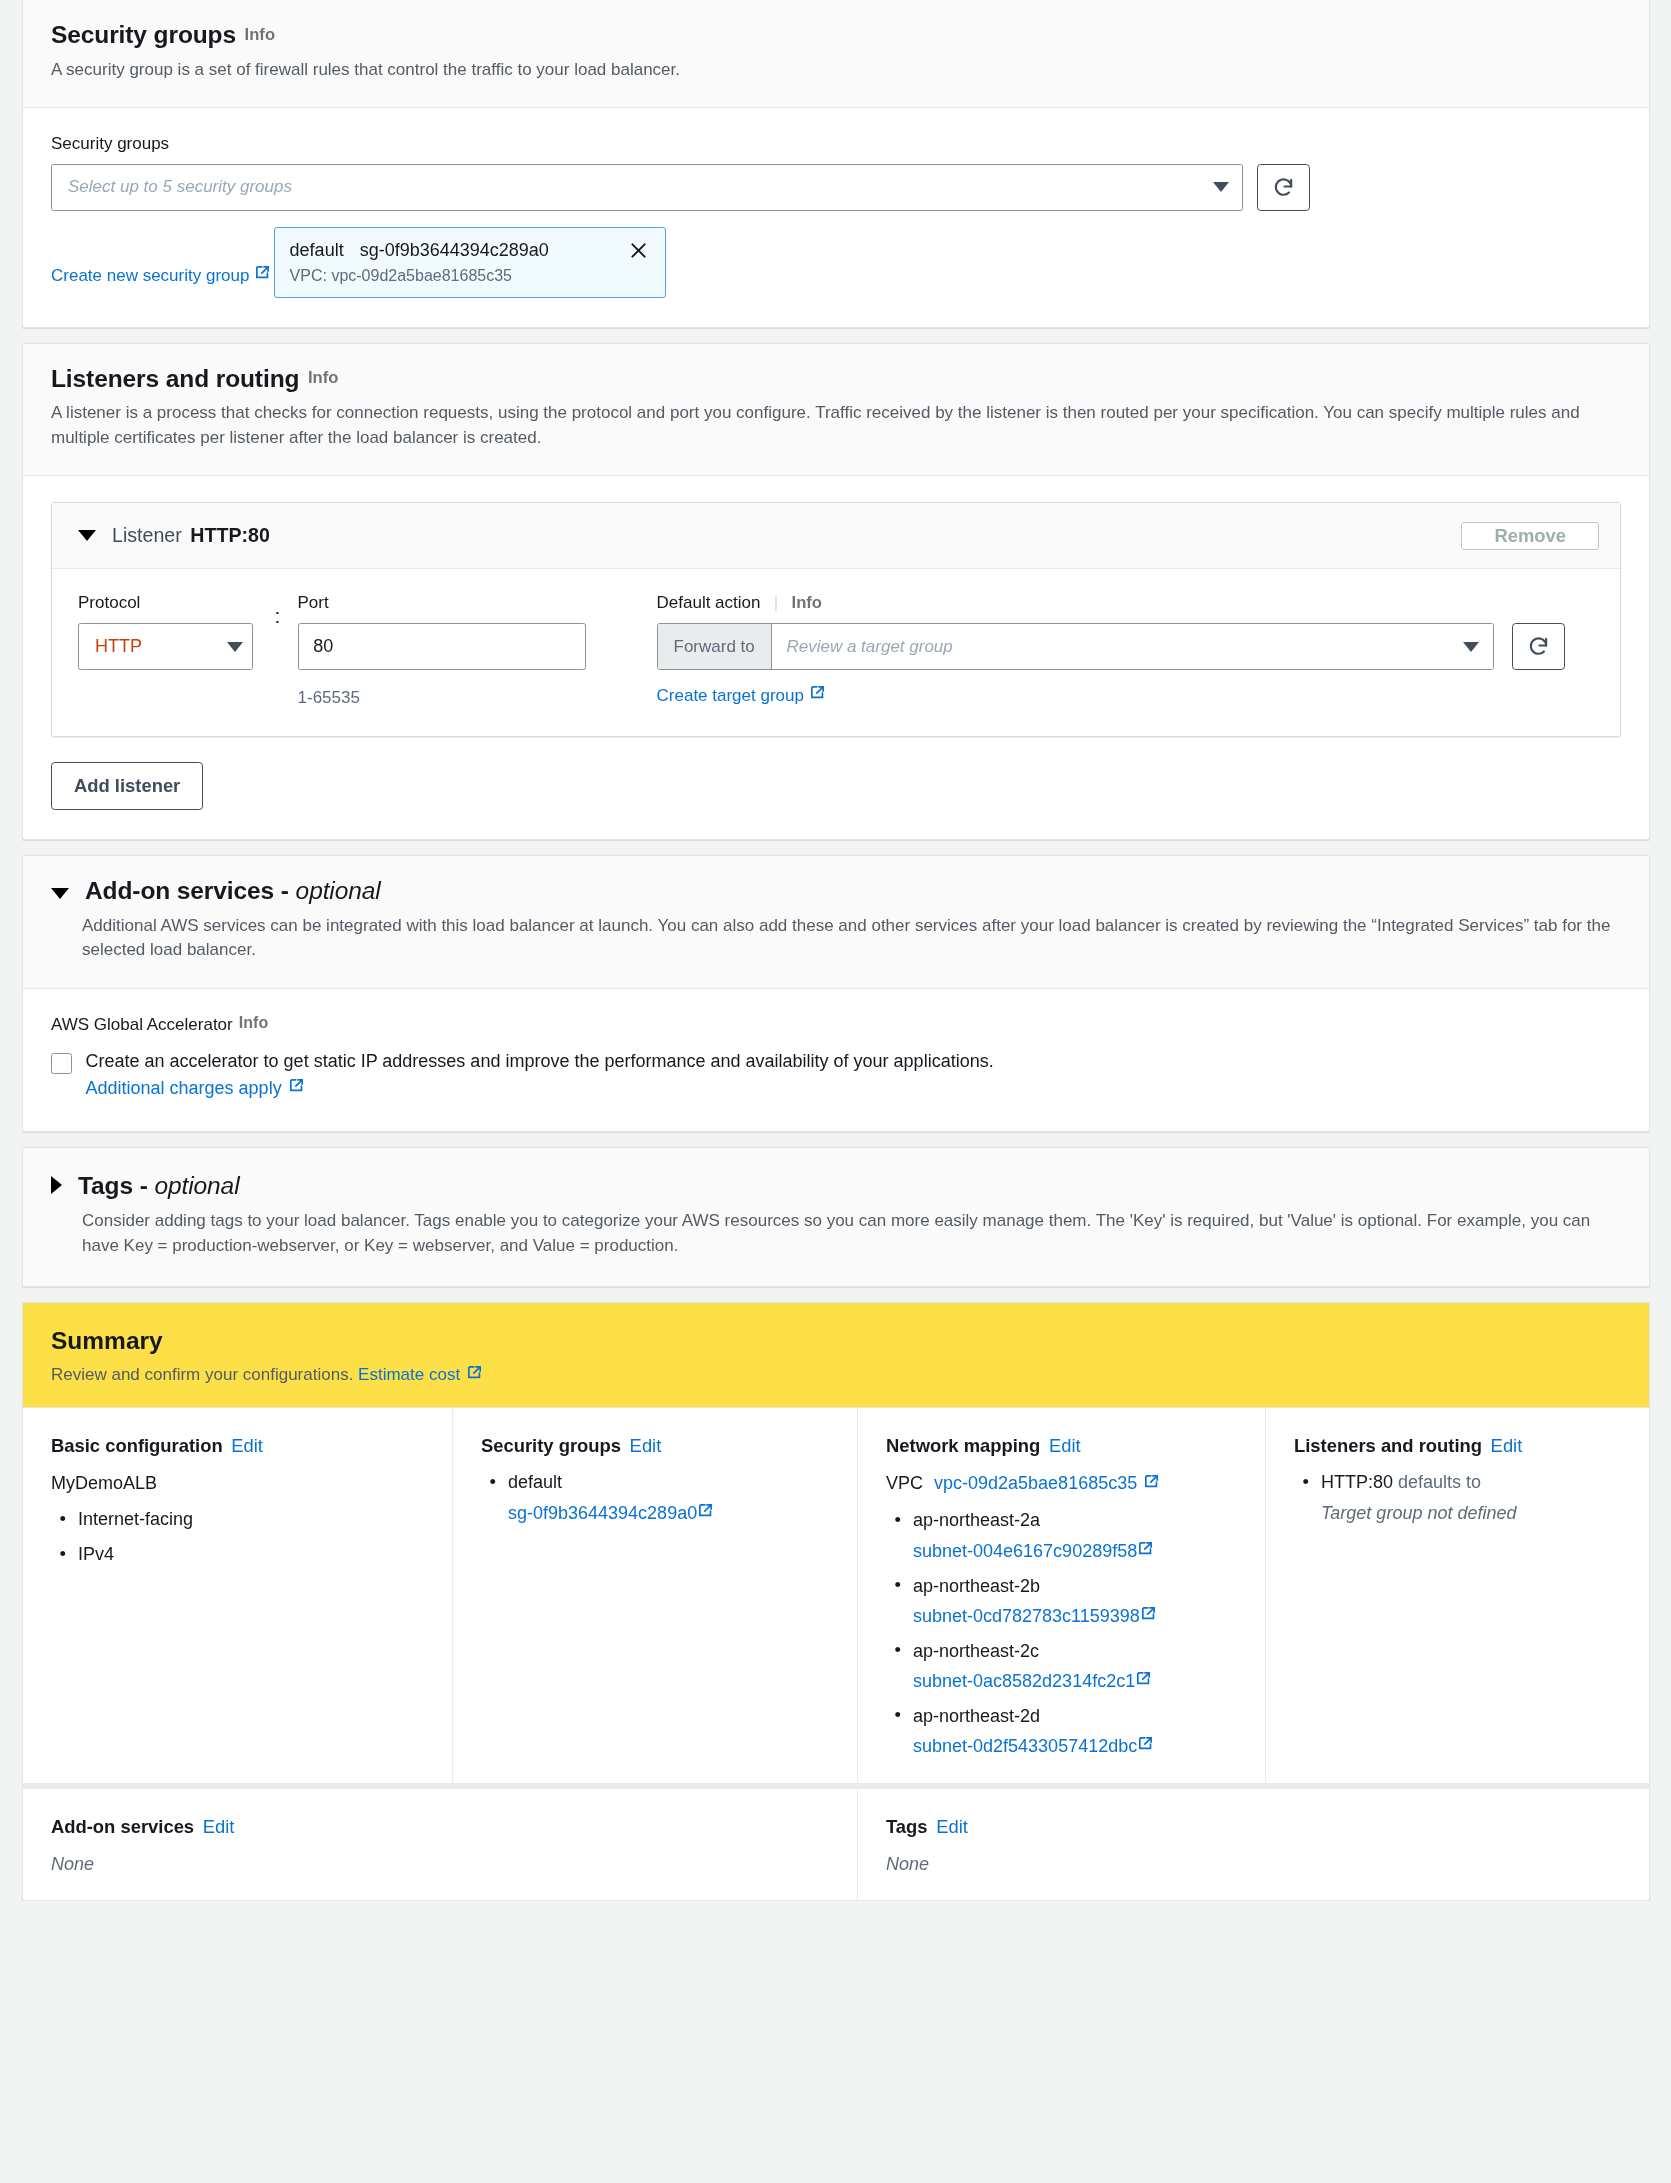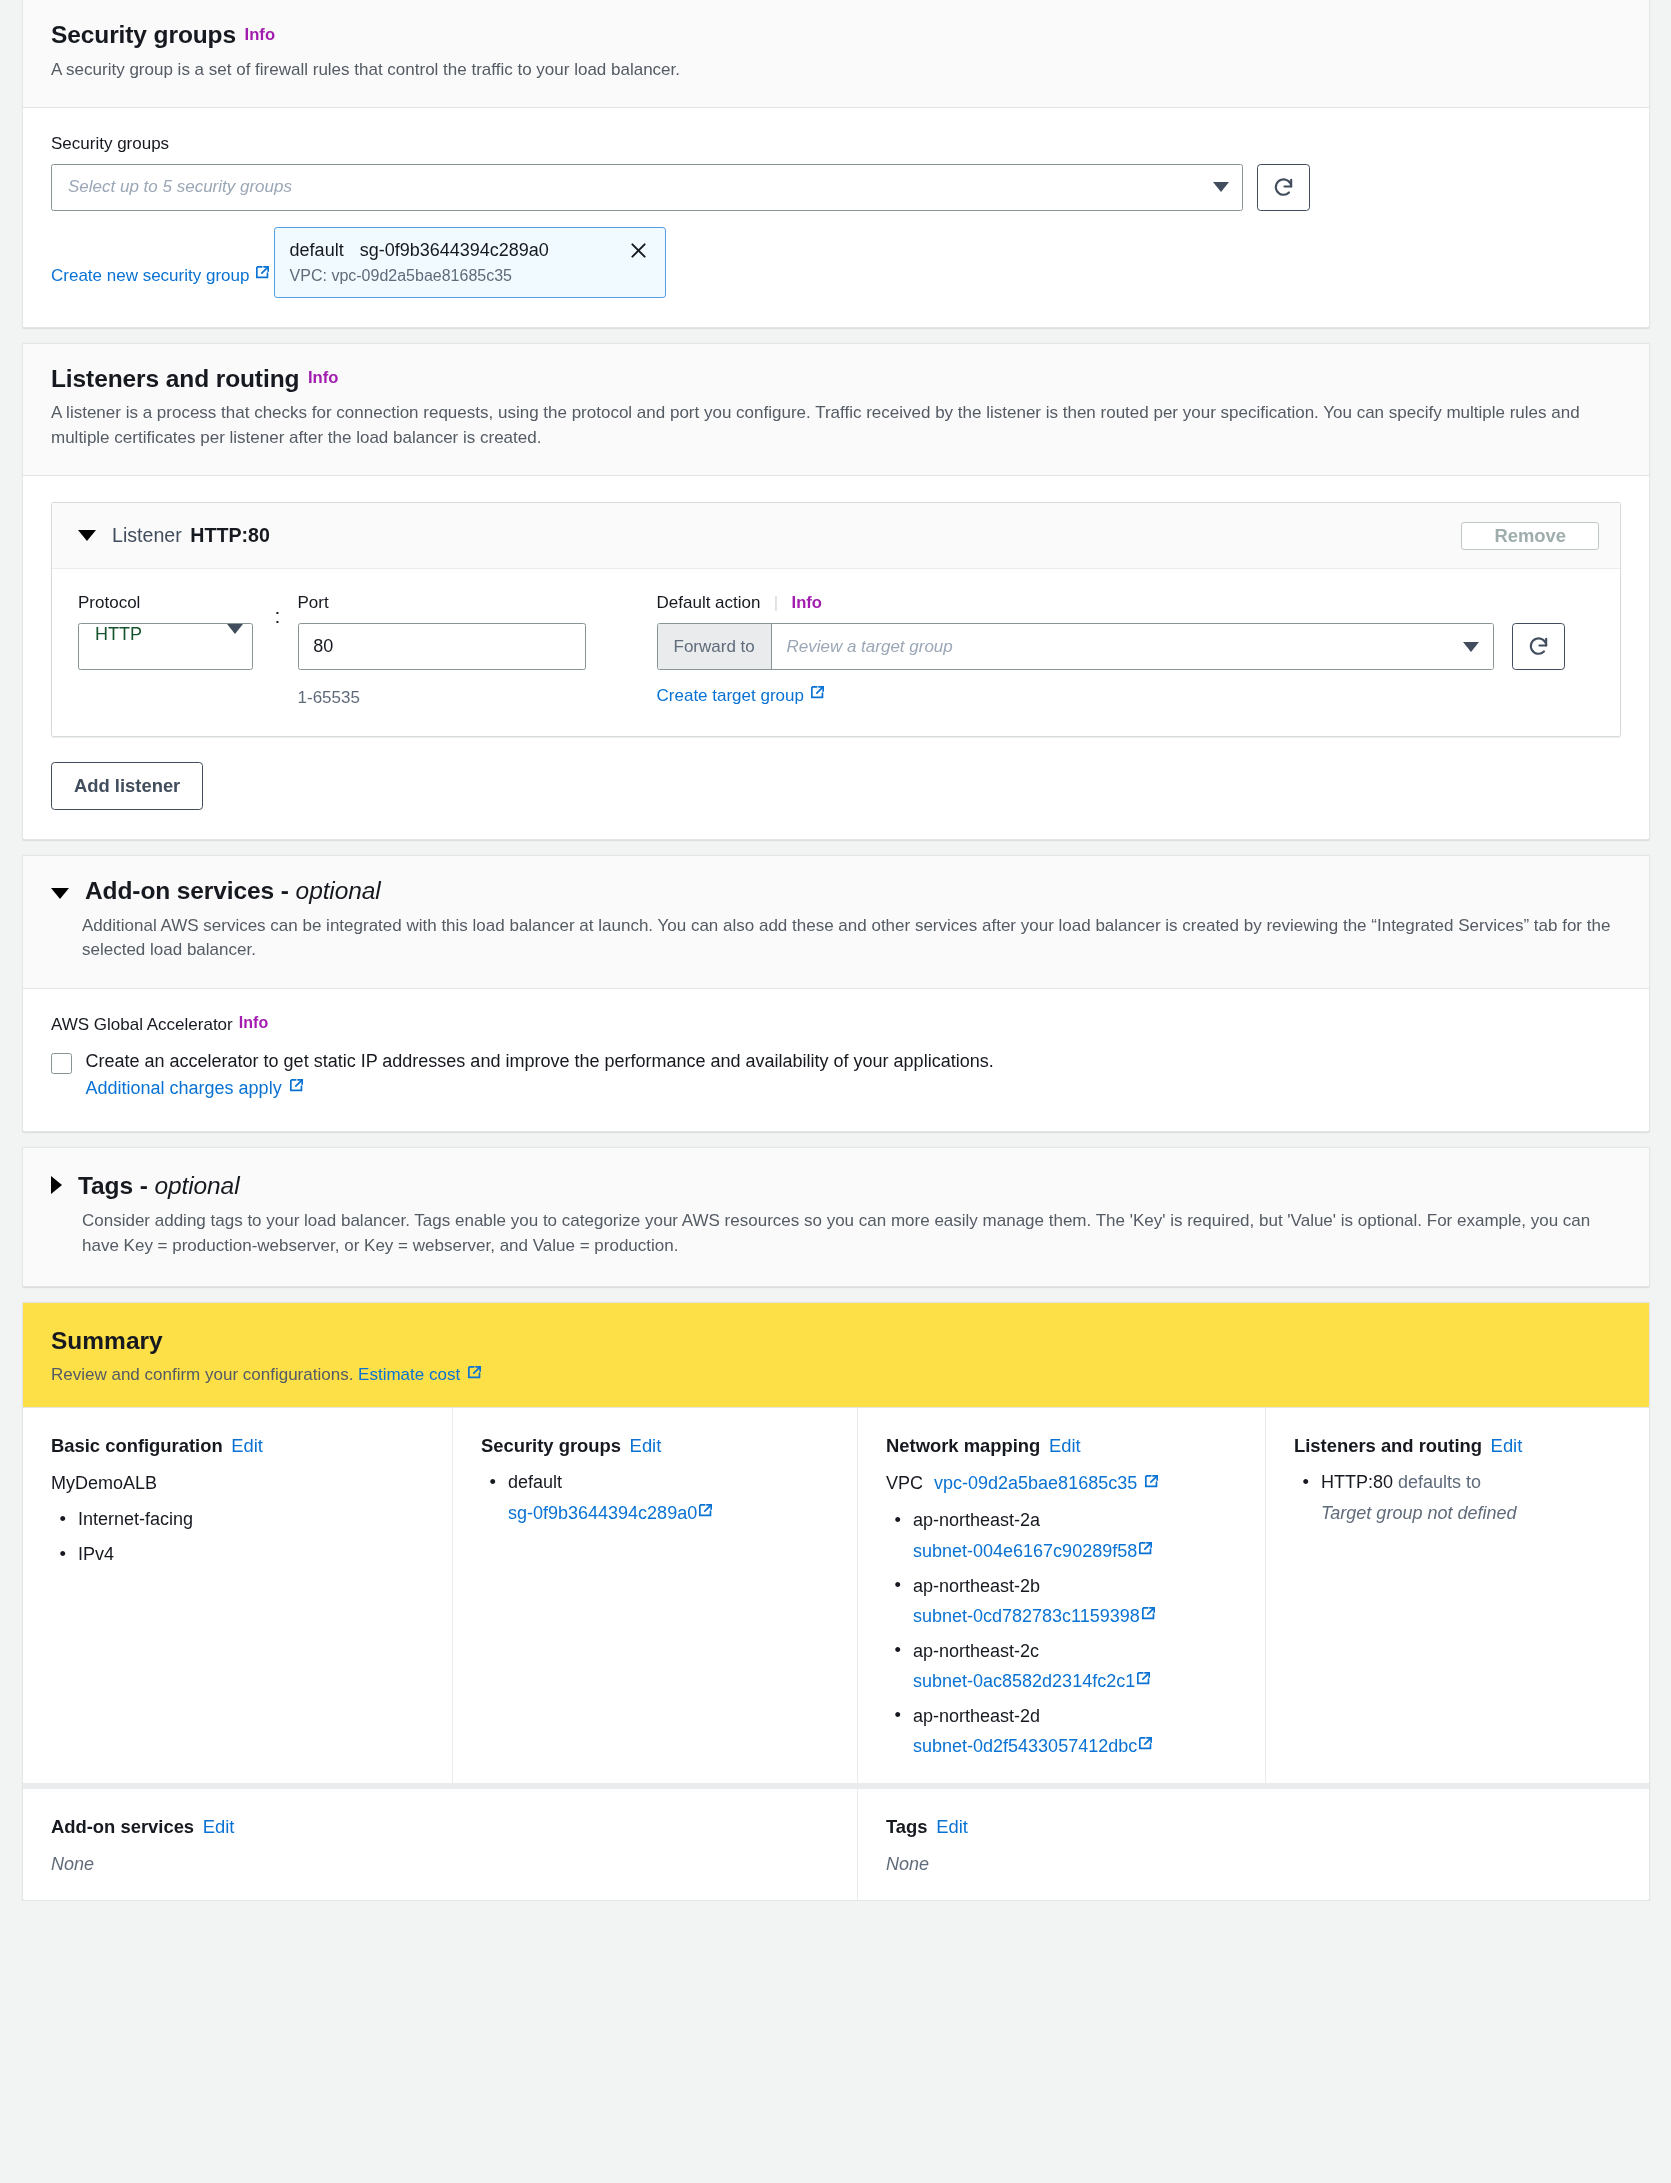--- a/index.html
+++ b/index.html
@@ -34,21 +34,21 @@
 
   h2.sect-title {
     font-size: 24.5px;
     line-height: 1.15;
     font-weight: 700;
     letter-spacing: -0.1px;
     color: #16191f;
     display: inline;
   }
   .info-link {
-    color: #a21caf;
+    color: #737373;
     font-size: 16.6px;
     font-weight: 700;
     margin-left: 8.6px;
     text-decoration: none;
     cursor: pointer;
     position: relative;
     top: -3.1px;
   }
   .sect-desc {
     font-size: 17px;
@@ -179,22 +179,22 @@
     font-family: inherit;
   }
   .listener-body { padding: 24.5px 26px 28px 26px; display: flex; align-items: flex-start; }
   .col-protocol { width: 188px; }
   .col-port { width: 319px; margin-left: 6.1px; }
   .col-action { margin-left: 40px; flex: 1; }
 
   .sel-protocol {
     width: 175px; height: 47px;
     border: 0.6px solid #879596; border-radius: 2.5px; background: #fff;
-    display: flex; padding: 0 9px 0 16px;
-    font-size: 18px; color: #14532d; cursor: pointer;
+    display: flex; align-items: center; padding: 0 9px 0 16px;
+    font-size: 18px; color: #c2410c; cursor: pointer;
   }
   .colon { font-size: 21px; color: #16191f; margin: 11px 11px 0 8.6px; }
   .inp-port {
     width: 288px; height: 47px;
     border: 0.6px solid #879596; border-radius: 2.5px; background:#fff;
     font-size: 18px; color:#16191f; padding: 0 14.7px;
     font-family: inherit;
   }
   .hint { font-size: 17px; color: #5f6b7a; margin-top: 18px; }
   .action-row { display: flex; align-items: flex-end; gap: 18px; }

